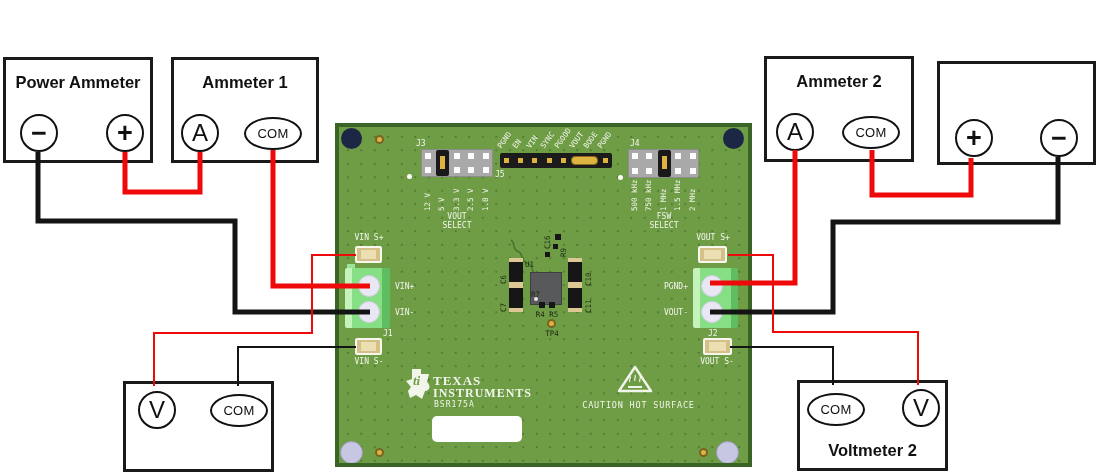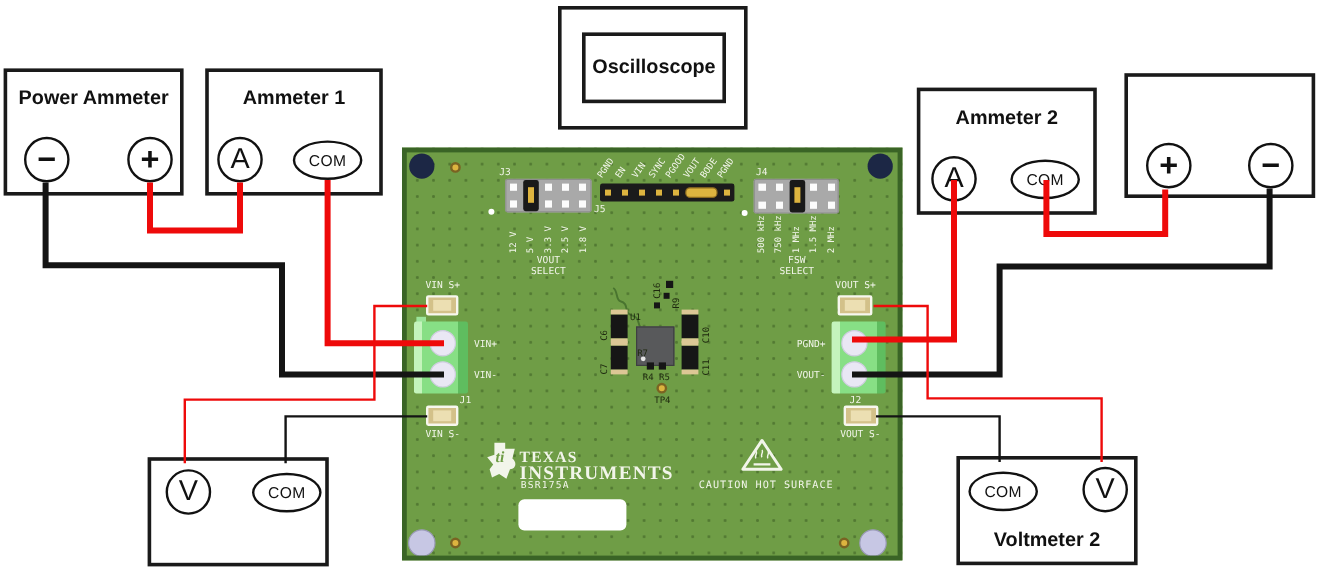--- a/index.html
+++ b/index.html
@@ -153,21 +153,21 @@
     <div class="part" style="left:214px;top:179px;width:6px;height:6px;"></div>
     <div class="silk s7 dark ctr" style="left:196px;top:188px;width:32px;">R4 R5</div>
     <div class="hole" style="left:212px;top:196px;width:9px;height:9px;background:var(--pin-gold);border:2px solid #7a6322;box-sizing:border-box;"></div>
     <div class="silk s7 dark ctr" style="left:203px;top:207px;width:28px;">TP4</div>
 
     <svg class="abs" style="left:70px;top:245px;" width="26" height="32" viewBox="0 0 26 32">
       <path d="M7,1 h9 v5 h8 l-2,8 c4,3 3,9 -2,9 l-3,8 -6,-4 -6,3 -2,-7 3,-4 -5,-6 6,-2 z" fill="#f2f5ea"></path>
       <text x="8" y="17" font-family="Liberation Serif,serif" font-style="italic" font-weight="bold" font-size="13" fill="#6f9d46">ti</text>
     </svg>
     <div class="ti-serif" style="left:98px;top:250px;font-size:13px;">TEXAS</div>
-    <div class="ti-serif" style="left:98px;top:263px;font-size:16px;">INSTRUMENTS</div>
+    <div class="ti-serif" style="left:98px;top:263px;font-size:12px;">INSTRUMENTS</div>
     <div class="silk s8" style="left:99px;top:277px;letter-spacing:1px;">BSR175A</div>
     <div class="sticker" style="left:97px;top:293px;width:90px;height:26px;"></div>
 
     <svg class="abs" style="left:281px;top:241px;" width="38" height="30" viewBox="0 0 38 30">
       <path d="M19,3 L35,27 L3,27 Z" stroke="#f2f5ea" stroke-width="2.4" fill="none" stroke-linejoin="round"></path>
       <path d="M12,23 H26" stroke="#f2f5ea" stroke-width="2"></path>
       <path d="M14,12 c1.5,2 -1.5,4 0,6 M19,11 c1.5,2 -1.5,4 0,6 M24,12 c1.5,2 -1.5,4 0,6" stroke="#f2f5ea" stroke-width="1.2" fill="none"></path>
     </svg>
     <div class="silk ctr" style="left:246px;top:277px;width:115px;font-size:8.5px;letter-spacing:.8px;">CAUTION HOT SURFACE</div>
 
@@ -179,27 +179,22 @@
     <div class="circ t-sign" style="left:14px;top:54px;">−</div>
     <div class="circ t-sign" style="left:100px;top:54px;">+</div>
   </div>
 
   <div class="box" style="left:171px;top:57px;width:148px;height:106px;">
     <div class="title" style="top:13px;">Ammeter 1</div>
     <div class="circ t-letter" style="left:7px;top:54px;">A</div>
     <div class="circ t-com" style="left:70px;top:57px;">COM</div>
   </div>
 
-  <div class="box" style="left:465px;top:5px;width:158px;height:103px;">
-    <div class="box" style="left:17px;top:19px;width:120px;height:59px;">
-      <div class="title" style="top:17px;">Oscilloscope</div>
-    </div>
-  </div>
-
-  <div class="box" style="left:764px;top:73px;width:150px;height:106px;">
+
+  <div class="box" style="left:764px;top:56px;width:150px;height:106px;">
     <div class="title" style="top:13px;">Ammeter 2</div>
     <div class="circ t-letter" style="left:9px;top:54px;">A</div>
     <div class="circ t-com" style="left:75px;top:57px;">COM</div>
   </div>
 
   <div class="box" style="left:937px;top:61px;width:159px;height:104px;">
     <div class="circ t-sign" style="left:15px;top:55px;">+</div>
     <div class="circ t-sign" style="left:100px;top:55px;">−</div>
   </div>
 

